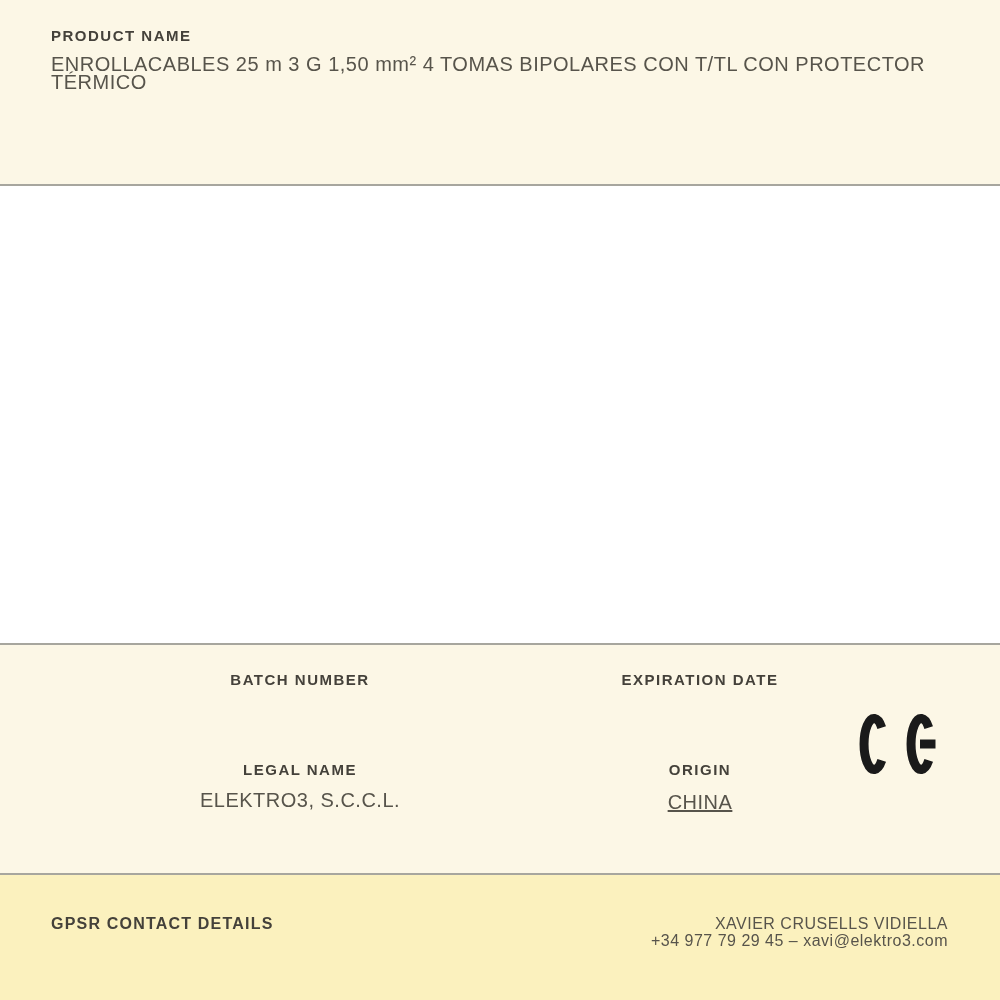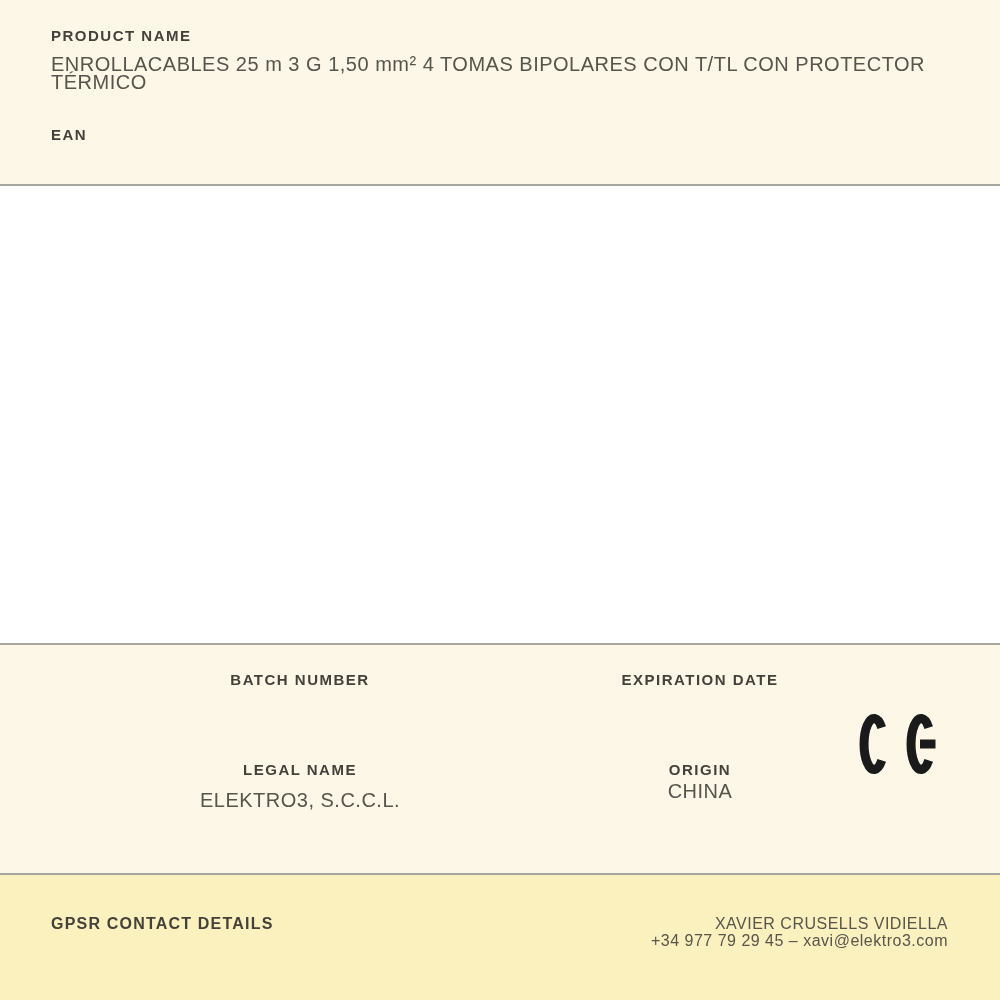--- a/index.html
+++ b/index.html
@@ -103,42 +103,41 @@
 </style>
 </head>
 <body>
 
 <div class="page">
 
   <div class="sec-top">
     <div class="field-label">PRODUCT NAME</div>
     <div class="field-value">ENROLLACABLES 25 m 3 G 1,50 mm² 4 TOMAS BIPOLARES CON T/TL CON PROTECTOR TÉRMICO</div>
     <div class="block-ean">
-      <div class="field-label">EAN</div>
     </div>
   </div>
 
   <div class="divider"></div>
 
   <div class="sec-image"></div>
 
   <div class="divider"></div>
 
   <div class="sec-batch">
     <div class="abs-center field-label" style="left:300px; top:27px;">BATCH NUMBER</div>
     <div class="abs-center field-value" style="left:300px; top:58px;"></div>
 
     <div class="abs-center field-label" style="left:700px; top:27px;">EXPIRATION DATE</div>
     <div class="abs-center field-value" style="left:700px; top:58px;"></div>
 
     <div class="abs-center field-label" style="left:300px; top:117px;">LEGAL NAME</div>
     <div class="abs-center field-value" style="left:300px; top:146px;">ELEKTRO3, S.C.C.L.</div>
 
     <div class="abs-center field-label" style="left:700px; top:117px;">ORIGIN</div>
-    <div class="abs-center field-value" style="left:700px; top:137px;">CHINA</div>
+    <div class="abs-center field-value" style="left:700px; top:148px;text-decoration:underline;">CHINA</div>
 
     <div class="ce-wrap">
       <svg width="88" height="70" viewBox="0 0 88 70" xmlns="http://www.w3.org/2000/svg" aria-hidden="true">
         <path d="M 25.7 18.6 A 10 25.5 0 1 0 25.7 51.4" fill="none" stroke="#1a1a1a" stroke-width="9"></path>
         <path d="M 72.7 18.6 A 10 25.5 0 1 0 72.7 51.4" fill="none" stroke="#1a1a1a" stroke-width="9"></path>
         <path d="M 64 35 L 79.5 35" fill="none" stroke="#1a1a1a" stroke-width="9"></path>
       </svg>
     </div>
   </div>
 

